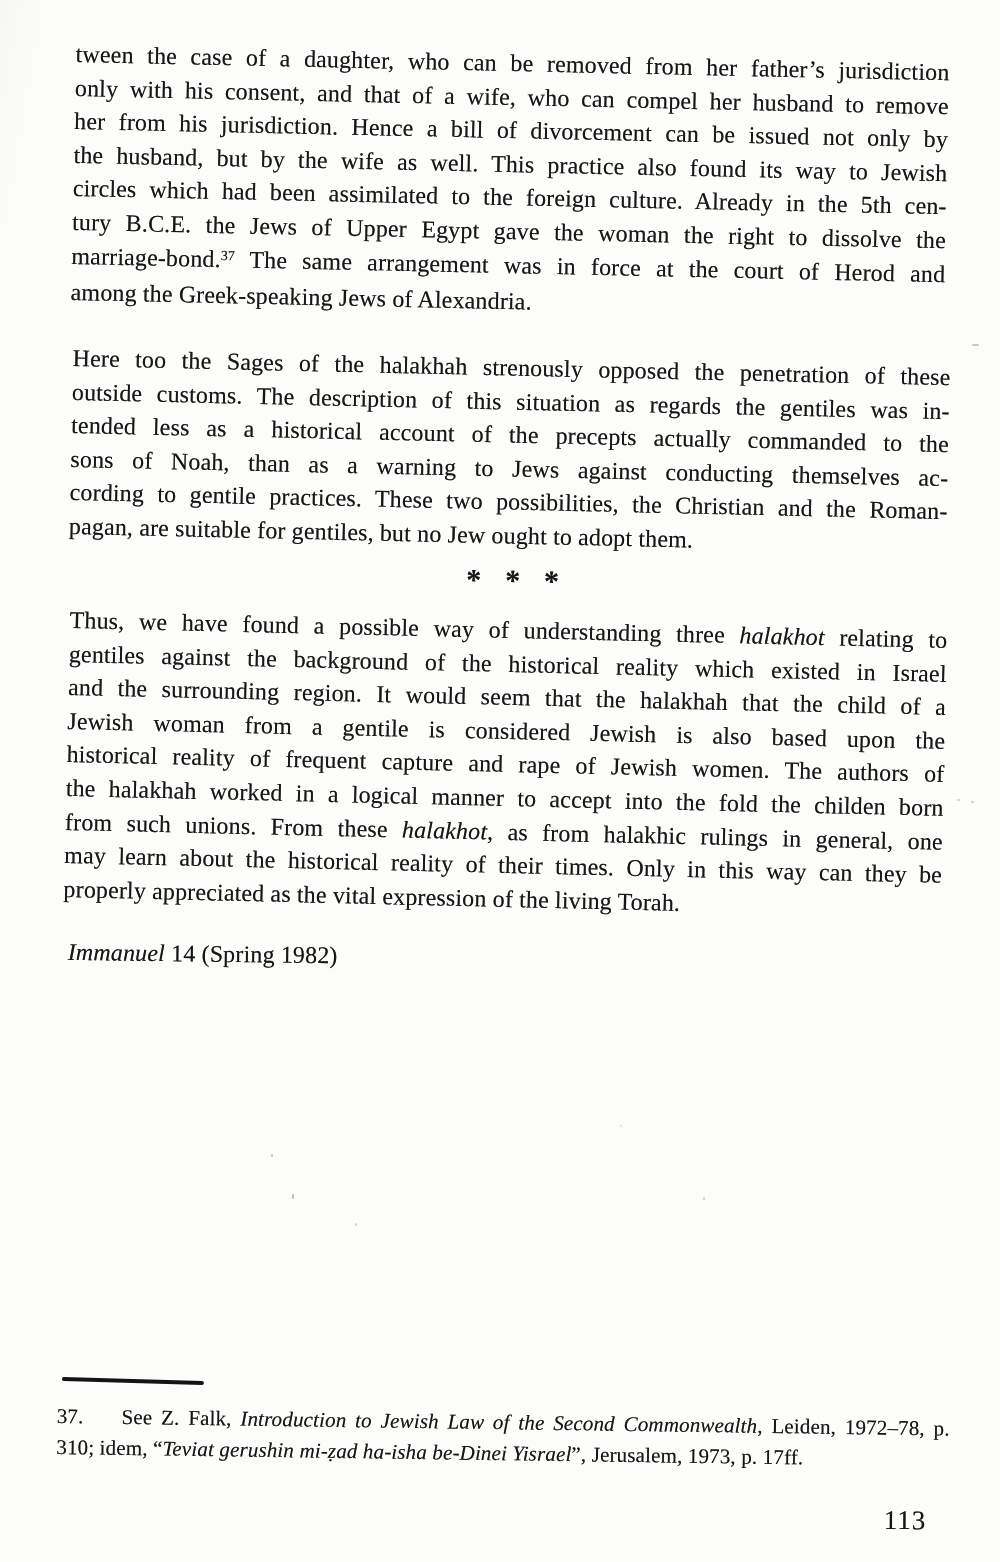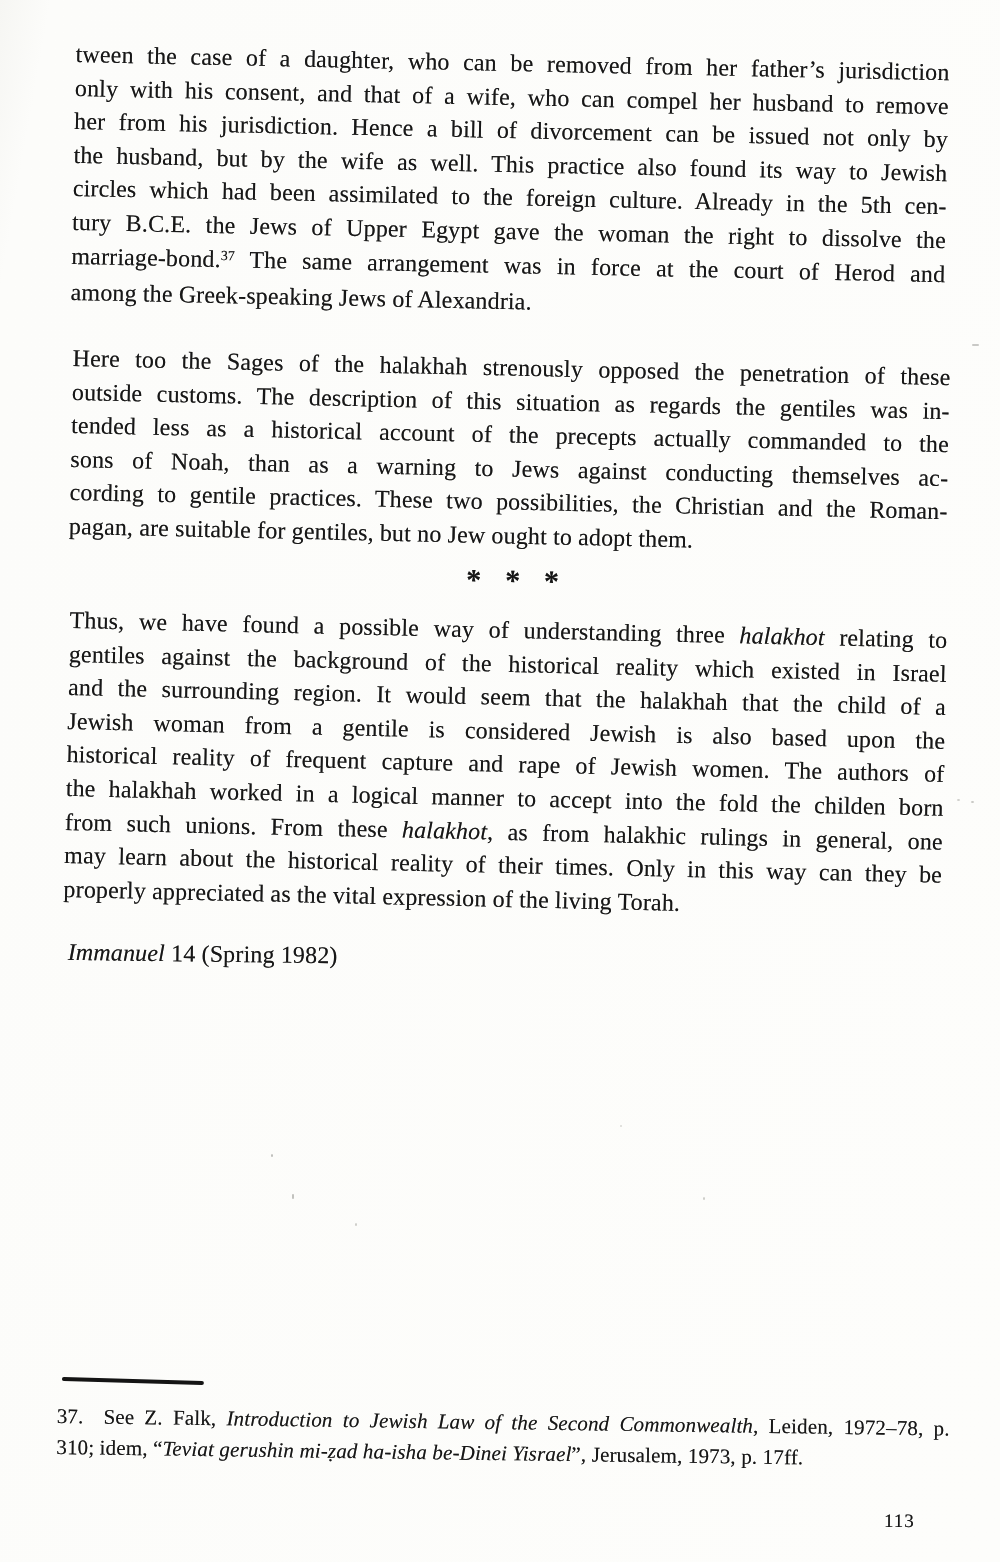--- a/index.html
+++ b/index.html
@@ -20,21 +20,21 @@
     font-size: 24px;
     line-height: 33.6px;
     letter-spacing: 0.15px;
     text-shadow: 0 0 0.5px rgba(10,10,10,0.55);
     transform-origin: 0 0;
   }
   .line { text-align: justify; text-align-last: justify; white-space: normal; }
   .line.last { text-align-last: left; }
   .i { font-style: italic; }
   .sup { font-size: 0.58em; position: relative; top: -0.45em; letter-spacing: 0; }
-  .fn-num { margin-right: 20px; }
+  .fn-num { margin-right: 38px; }
   .para-1 { left: 76px; top: 38px;  width: 874px; transform: rotate(1.2deg); }
   .para-2 { left: 73px; top: 342px; width: 878px; transform: rotate(1.25deg); }
   .separator {
     left: 76px; top: 556px; width: 874px;
     text-align: center; font-size: 30px; font-weight: bold;
     word-spacing: 16px; transform: rotate(1deg);
   }
   .para-3 { left: 70px; top: 604px; width: 878px; transform: rotate(1.3deg); }
   .attribution { left: 68px; top: 936px; width: 600px; transform: rotate(0.7deg); }
   .footnote-rule {
@@ -42,21 +42,21 @@
     width: 142px; height: 4px; background: #141414;
     border-radius: 2px; transform: rotate(1.6deg); transform-origin: 0 0;
   }
   .footnote {
     left: 57px; top: 1401px; width: 893px;
     font-size: 21px; line-height: 30.5px;
     transform: rotate(0.8deg);
   }
   .page-number {
     left: 884px; top: 1504px; width: 90px;
-    font-size: 19px; letter-spacing: 1px;
+    font-size: 27px; letter-spacing: 1px;
     text-align: left; transform: rotate(0.3deg);
   }
   .speck { position: absolute; border-radius: 50%; }
   .sp1 { left: 972px; top: 344px; width: 7px; height: 2px; background: #c9c9c6; border-radius: 1px; }
   .sp2 { left: 957px; top: 799px; width: 3px; height: 2px; background: #cfcfcb; }
   .sp3 { left: 971px; top: 801px; width: 3px; height: 2px; background: #c7c7c3; }
   .sp4 { left: 271px; top: 1154px; width: 2px; height: 3px; background: #bdbdb9; }
   .sp5 { left: 292px; top: 1194px; width: 2px; height: 5px; background: #c2c2be; border-radius: 1px; }
   .sp6 { left: 355px; top: 1223px; width: 2px; height: 3px; background: #ccccc8; }
   .sp7 { left: 620px; top: 1125px; width: 2px; height: 2px; background: #d8d8d4; }

